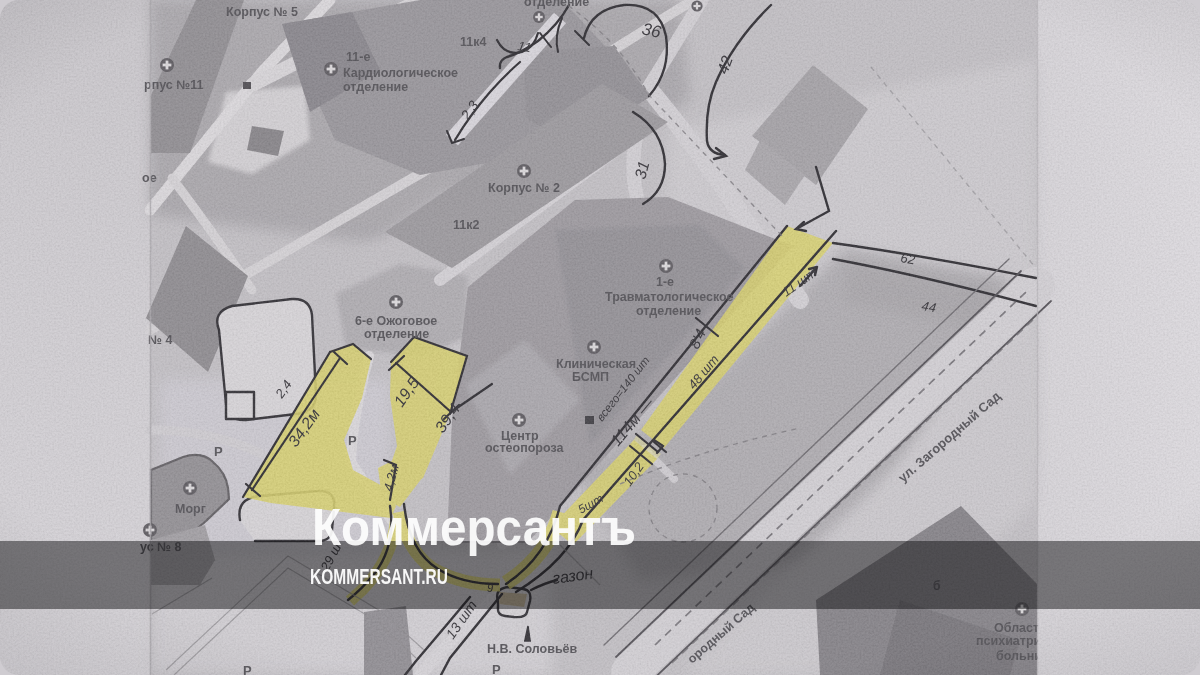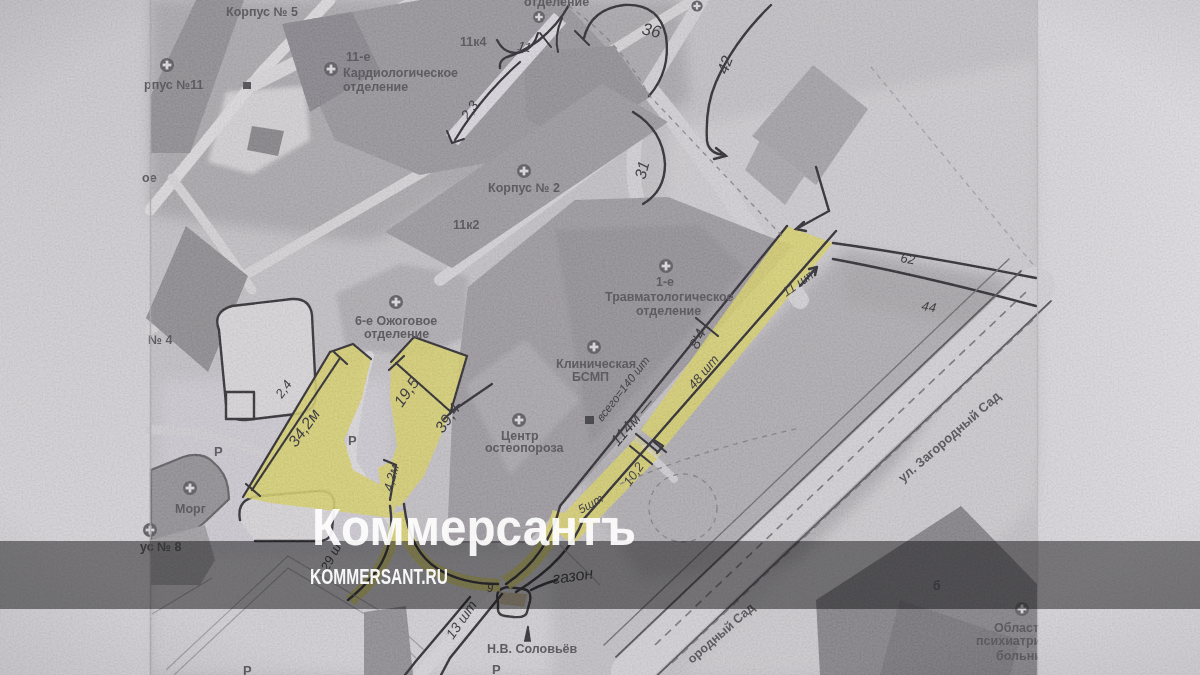--- a/index.html
+++ b/index.html
@@ -1,16 +1,16 @@
 <!DOCTYPE html>
 <html><head>
 <meta charset="utf-8">
 <style>
   html,body{margin:0;padding:0;background:#cfccd1;}
-  #wrap{position:relative;width:1200px;height:675px;overflow:hidden;}
+  #wrap{position:relative;width:1200px;height:675px;overflow:hidden;border-radius:19px;}
   svg{display:block;filter:blur(0.45px);}
   text{font-family:"Liberation Sans", sans-serif;}
   .ml{font-weight:bold;fill:#4e4c52;}
   .hw{fill:#2d2b31;font-style:italic;}
 </style>
 </head>
 <body>
 <div id="wrap">
 <svg width="1200" height="675" viewBox="0 0 1200 675" xmlns="http://www.w3.org/2000/svg">
   <defs>

